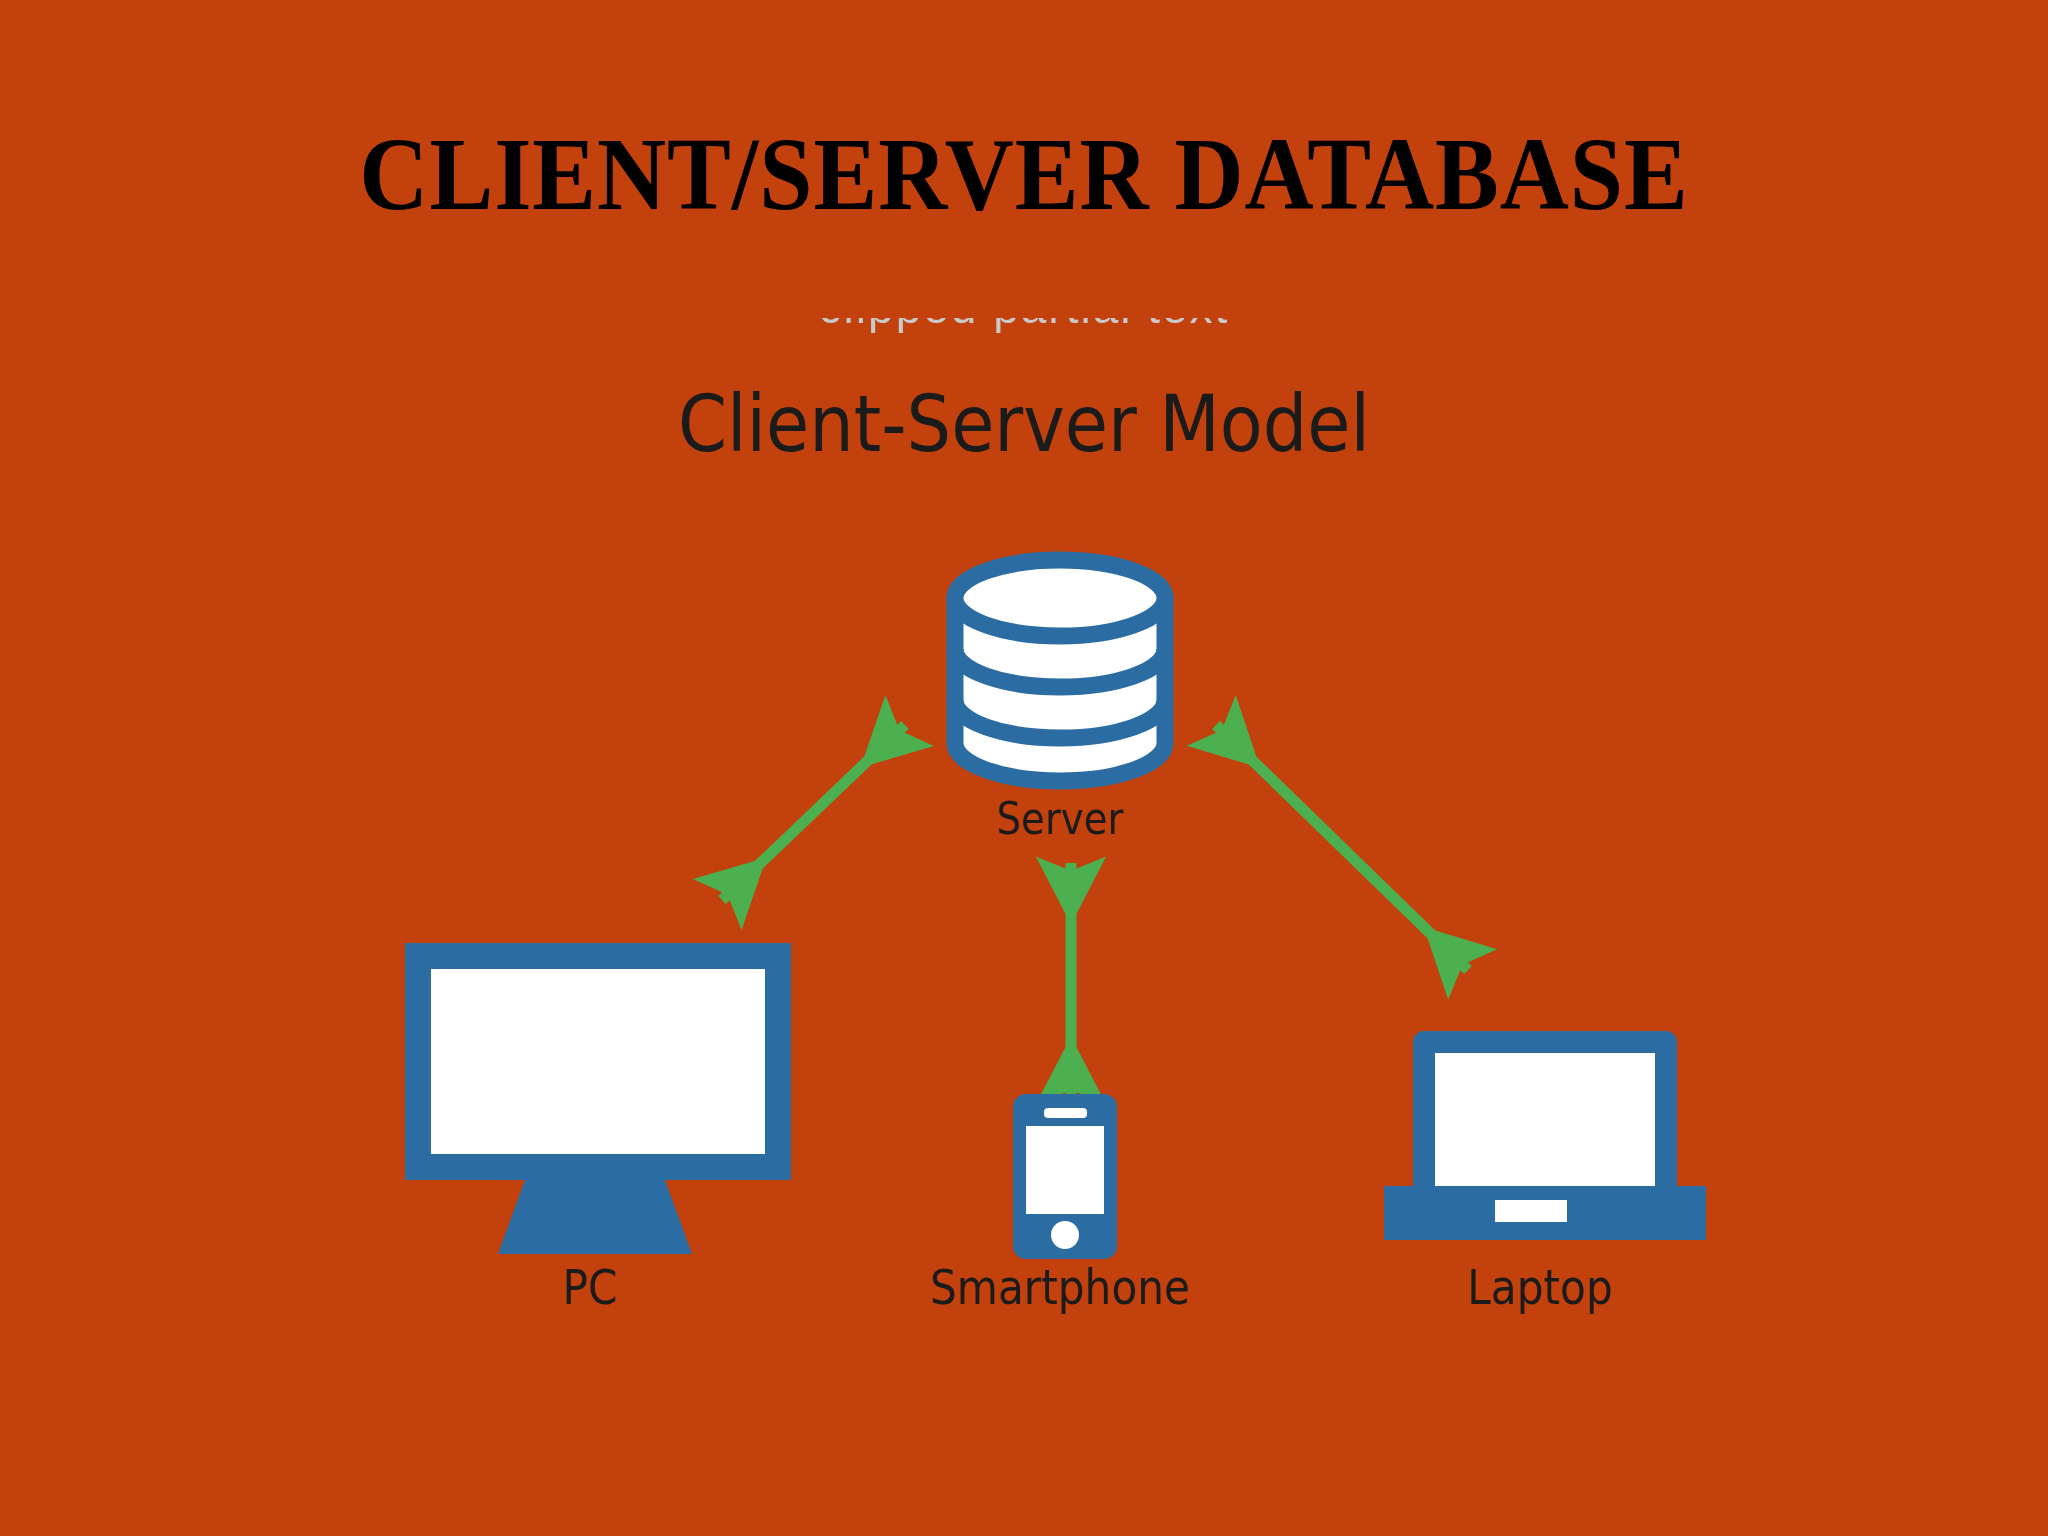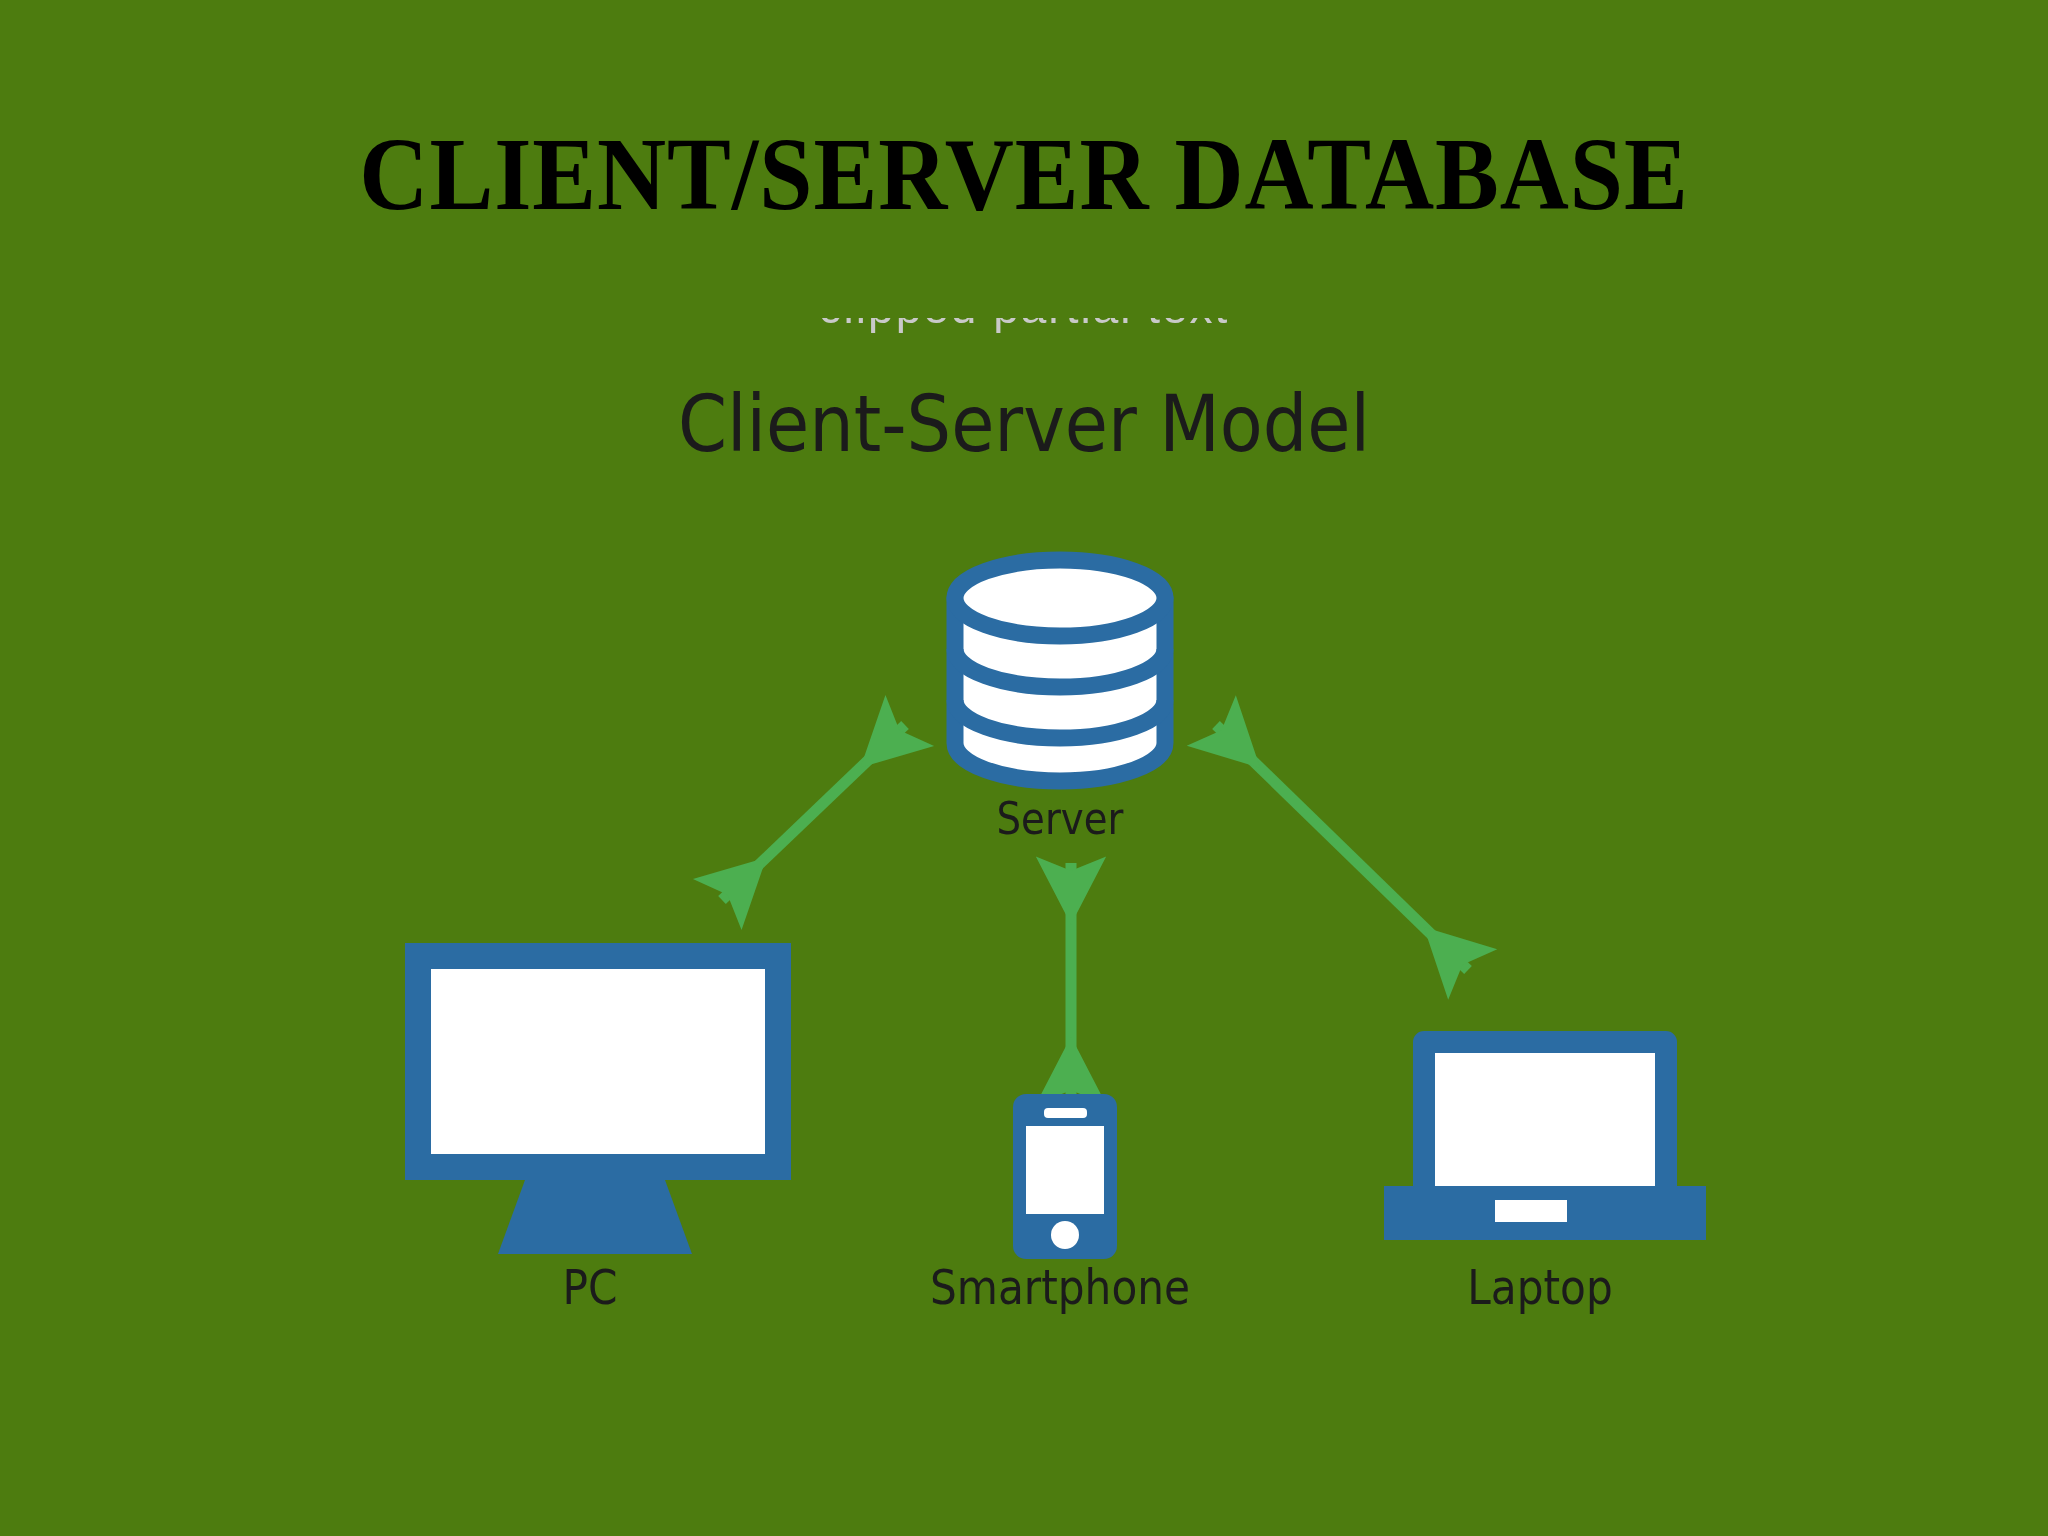--- a/index.html
+++ b/index.html
@@ -13,21 +13,21 @@
     height: 1536px;
     overflow: hidden;
     font-family: "Liberation Sans", sans-serif;
     -webkit-font-smoothing: antialiased;
   }
 
   .slide {
     position: relative;
     width: 2048px;
     height: 1536px;
-    background: #4d7c0f;
+    background: #c2410c;
   }
 
   
   .slide-title {
     position: absolute;
     left: 0;
     top: 118px;
     width: 2048px;
     text-align: center;
     font-family: "Liberation Serif", "DejaVu Serif", serif;

